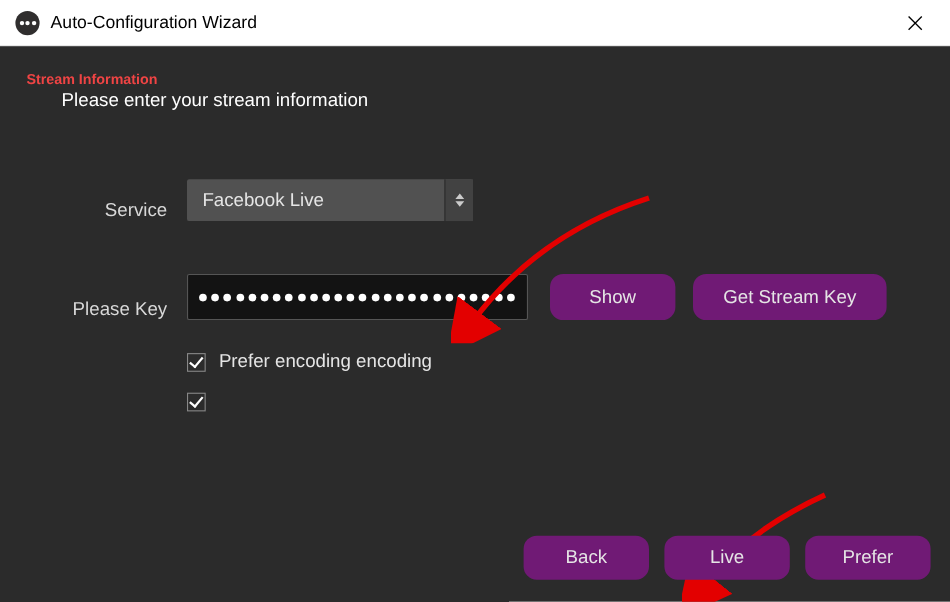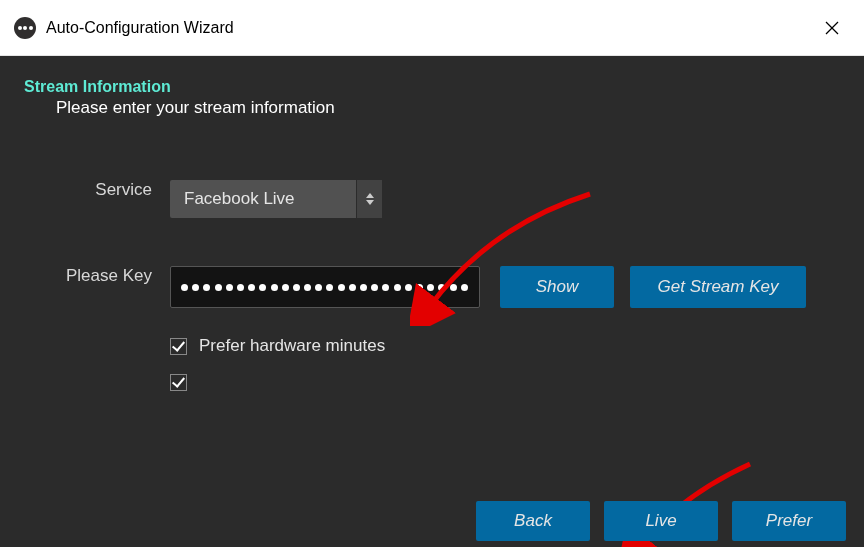--- a/index.html
+++ b/index.html
@@ -4,21 +4,21 @@
   <style>
     * { box-sizing: border-box; margin: 0; padding: 0; }
     body {
       font-family: "Segoe UI", Arial, sans-serif;
       background: #fff;
       width: 864px;
       height: 547px;
       overflow: hidden;
     }
     .titlebar {
-      height: 56px;
+      height: 42px;
       background: #fff;
       display: flex;
       align-items: center;
       padding: 0 14px;
       border-bottom: 1px solid #e5e5e5;
       position: relative;
     }
     .titlebar .app-icon {
       width: 22px; height: 22px;
       border-radius: 50%;
@@ -46,54 +46,54 @@
       cursor: pointer;
     }
     .content {
       background: #2b2b2b;
       height: calc(100% - 42px);
       padding: 22px 24px 20px 24px;
       position: relative;
       color: #d8d8d8;
     }
     .heading {
-      font-size: 16px;
+      font-size: 13px;
       font-weight: bold;
-      color: #5eead4;
+      color: #ef4444;
       margin-bottom: 2px;
     }
     .subheading {
       font-size: 17px;
       color: #ffffff;
       margin-left: 32px;
     }
     .form-area {
       margin-top: 62px;
     }
     .row {
       display: flex;
-      align-items: flex-start;
+      align-items: flex-end;
       margin-bottom: 48px;
     }
     .label {
       width: 146px;
       text-align: right;
       padding-right: 18px;
       font-size: 17px;
       color: #d8d8d8;
     }
     .select {
       background: #515151;
       height: 38px;
       display: flex;
       align-items: center;
       padding: 0 14px;
       font-size: 17px;
       color: #e5e5e5;
-      width: 212px;
+      width: 260px;
       position: relative;
       border-radius: 2px;
       cursor: pointer;
     }
     .select .spinner {
       position: absolute;
       right: 0; top: 0; bottom: 0;
       width: 26px;
       background: #424242;
       display: flex;
@@ -140,31 +140,30 @@
       background: #fff;
       display: inline-block;
     }
     .cursor {
       width: 1px;
       height: 26px;
       background: #fff;
       margin-left: 2px;
     }
     .btn {
-      background: #0369a1;
+      background: #701a75;
       height: 42px;
       border: none;
       color: #e5e5e5;
       font-size: 17px;
-      border-radius: 2px;
+      border-radius: 12px;
       cursor: pointer;
       display: flex;
       align-items: center;
       justify-content: center;
-      font-style: italic;
     }
     .btn-show { width: 114px; margin-left: 20px; }
     .btn-getkey { width: 176px; margin-left: 16px; }
     .checkbox-row {
       display: flex;
       align-items: center;
       margin-left: 146px;
       margin-bottom: 18px;
       font-size: 17px;
       color: #e5e5e5;
@@ -271,21 +270,21 @@
             <span></span>
           </div>
         <div class="cursor"></div>
       </div>
       <button class="btn btn-show">Show</button>
       <button class="btn btn-getkey">Get Stream Key</button>
     </div>
 
     <div class="checkbox-row">
       <div class="checkbox checked"></div>
-      <span>Prefer hardware minutes</span>
+      <span>Prefer encoding encoding</span>
     </div>
     <div class="checkbox-row">
       <div class="checkbox checked"></div>
     </div>
   </div>
 
   <svg class="annot-arrow" style="left:410px; top:130px;" width="200" height="140">
     <defs>
       <marker id="ah1" markerWidth="12" markerHeight="12" refX="2" refY="5" orient="auto">
         <polygon points="0,0 10,5 0,10" fill="#e30000"></polygon>

